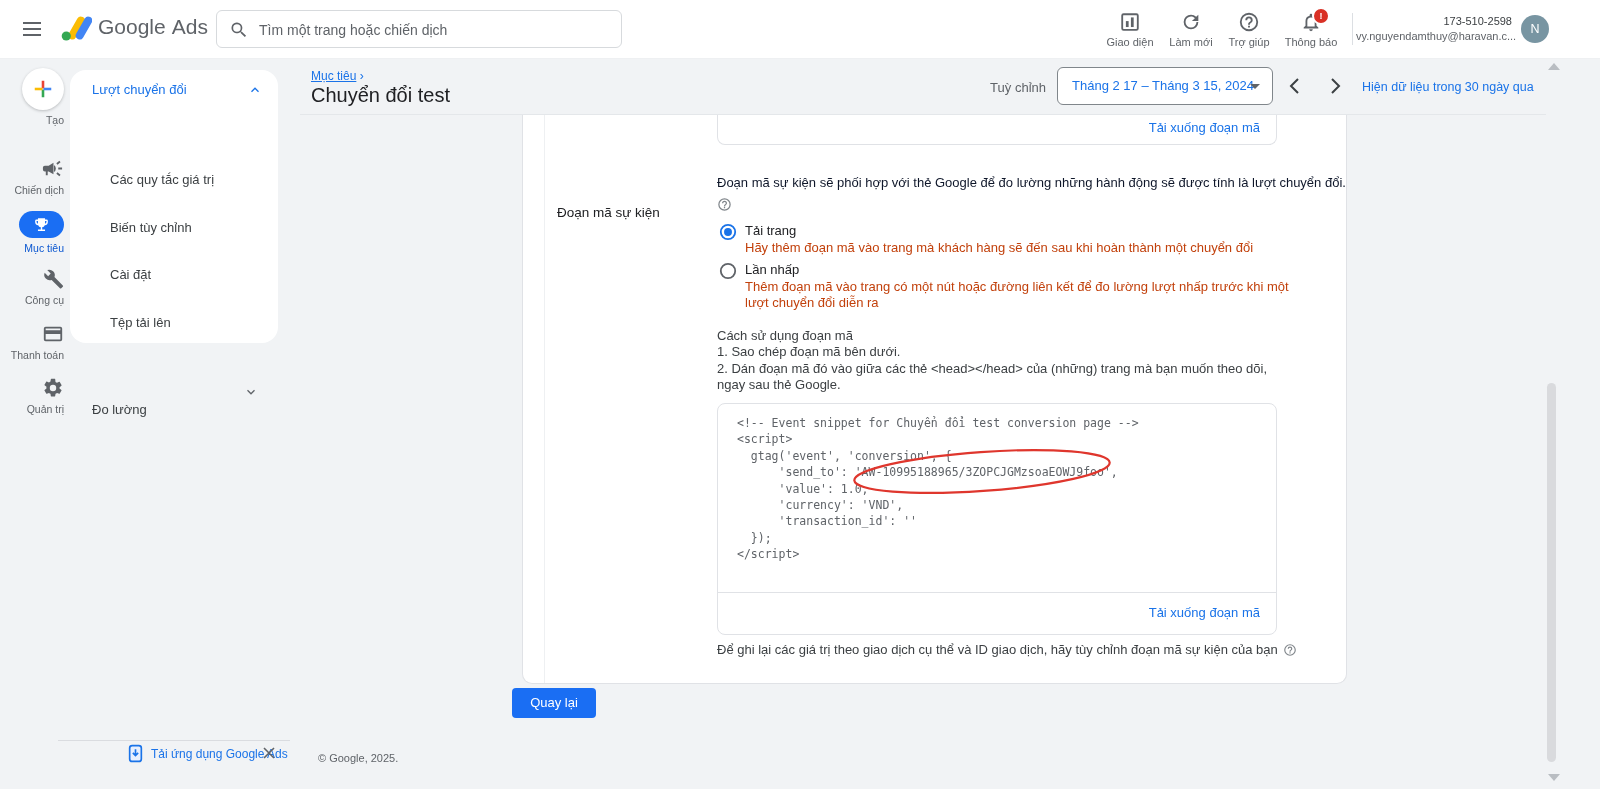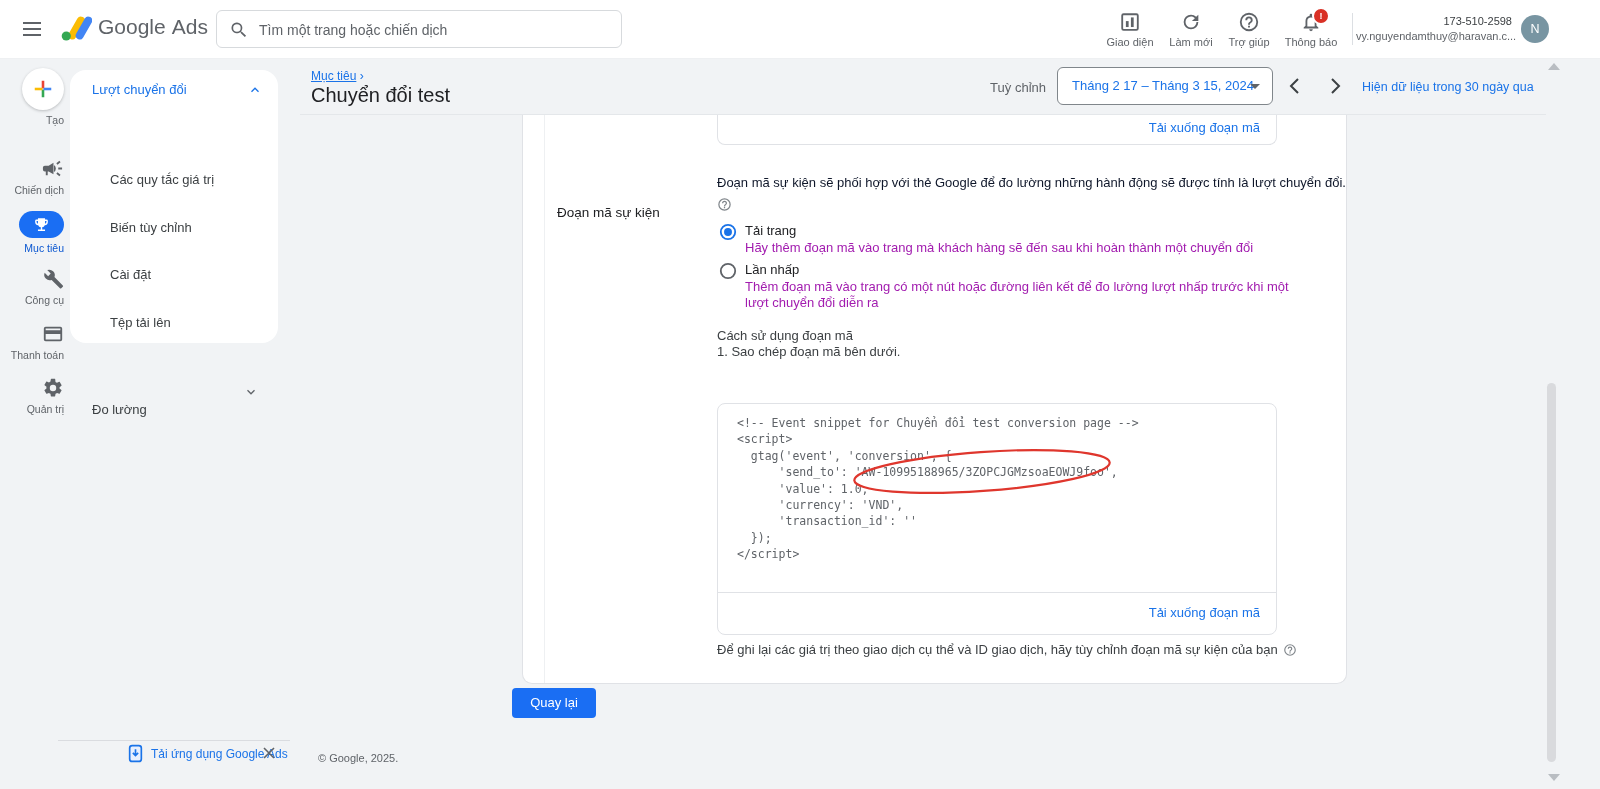--- a/index.html
+++ b/index.html
@@ -64,21 +64,21 @@
   .topbox{position:absolute;left:194px;top:0;width:560px;height:30px;border:1px solid #e0e2e6;border-top:none;border-radius:0 0 8px 8px;box-sizing:border-box;}
   .dl-link{font-size:13px;font-weight:500;color:#1a73e8;cursor:pointer;white-space:nowrap;}
   .topbox .dl-link{position:absolute;right:16px;top:5px;}
   .sec-label{position:absolute;left:34px;top:62px;font-size:13.5px;color:#202124;white-space:nowrap;margin-top:28px;}
   .sec-desc{position:absolute;left:194px;top:60px;font-size:13px;color:#0f172a;white-space:nowrap;}
   .help-ic{cursor:pointer;}
   .sec-help{position:absolute;left:194px;top:82px;}
   .radio-row{position:absolute;left:194px;}
   .radio-row .circ{position:absolute;left:2px;top:1px;}
   .radio-row .rlabel{position:absolute;left:28px;top:1px;font-size:13px;color:#202124;white-space:nowrap;}
-  .radio-row .rdesc{position:absolute;left:28px;top:18px;width:545px;font-size:13px;color:#a21caf;line-height:16.3px;}
+  .radio-row .rdesc{position:absolute;left:28px;top:18px;width:545px;font-size:13px;color:#c2410c;line-height:16.3px;}
   .usage{position:absolute;left:194px;top:213px;width:567px;font-size:13px;color:#3c4043;line-height:16.4px;}
   .codebox{position:absolute;left:194px;top:288px;width:560px;height:232px;border:1px solid #e0e2e6;border-radius:8px;box-sizing:border-box;}
   .code-area{position:absolute;left:0;top:0;width:100%;height:188px;padding:11px 0 0 19px;box-sizing:border-box;}
   .code-line{font-family:"DejaVu Sans Mono","Liberation Mono",monospace;font-size:11.5px;line-height:16.4px;color:#5f6368;white-space:pre;}
   .code-footer{position:absolute;left:0;top:188px;width:100%;height:43px;border-top:1px solid #e0e2e6;box-sizing:border-box;}
   .code-footer .dl-link{position:absolute;right:16px;top:12px;}
   .footnote{position:absolute;left:194px;top:527px;font-size:13px;color:#3c4043;white-space:nowrap;display:flex;align-items:center;gap:5px;}
   .annotation{position:absolute;left:840px;top:441px;pointer-events:none;}
   .back-btn{position:absolute;left:512px;top:688px;width:84px;height:30px;background:#1a6ef3;border-radius:4px;color:#fff;
             font-size:13px;font-weight:500;text-align:center;line-height:30px;cursor:pointer;}
@@ -277,20 +277,21 @@
       <svg class="circ" width="18" height="18" viewBox="0 0 20 20">
         <circle cx="10" cy="10" r="8" fill="none" stroke="#5f6368" stroke-width="2"></circle>
       </svg>
       <span class="rlabel">Lần nhấp</span>
       <div class="rdesc">Thêm đoạn mã vào trang có một nút hoặc đường liên kết để đo lường lượt nhấp trước khi một lượt chuyển đổi diễn ra</div>
     </div>
 
     <div class="usage">
       <div>Cách sử dụng đoạn mã</div>
       <div>1. Sao chép đoạn mã bên dưới.</div>
+      <div>2. Dán đoạn mã đó vào giữa các thẻ &lt;head&gt;&lt;/head&gt; của (những) trang mà bạn muốn theo dõi, ngay sau thẻ Google.</div>
     </div>
 
     <div class="codebox">
       <div class="code-area">
         <div class="code-line">&lt;!-- Event snippet for Chuyển đổi test conversion page --&gt;</div>
         <div class="code-line">&lt;script&gt;</div>
         <div class="code-line">  gtag('event', 'conversion', {</div>
         <div class="code-line">      'send_to': 'AW-10995188965/3ZOPCJGMzsoaEOWJ9foo',</div>
         <div class="code-line">      'value': 1.0,</div>
         <div class="code-line">      'currency': 'VND',</div>

